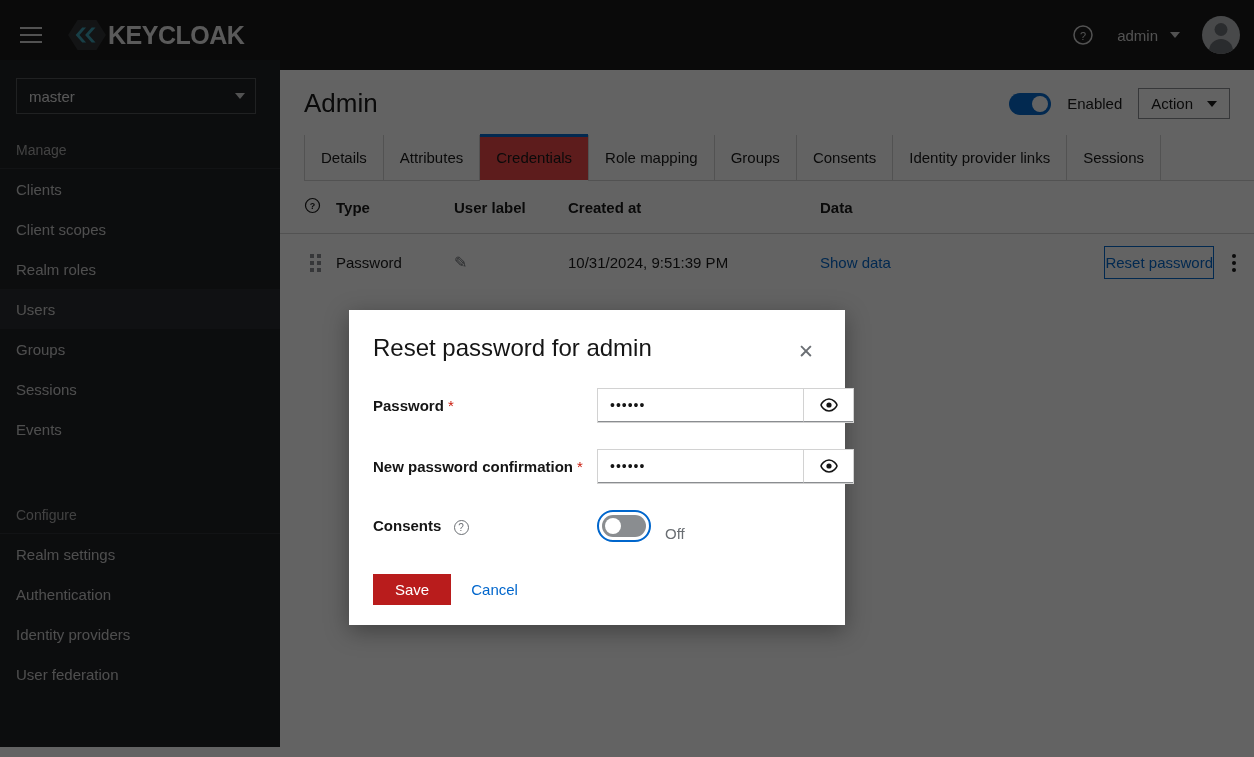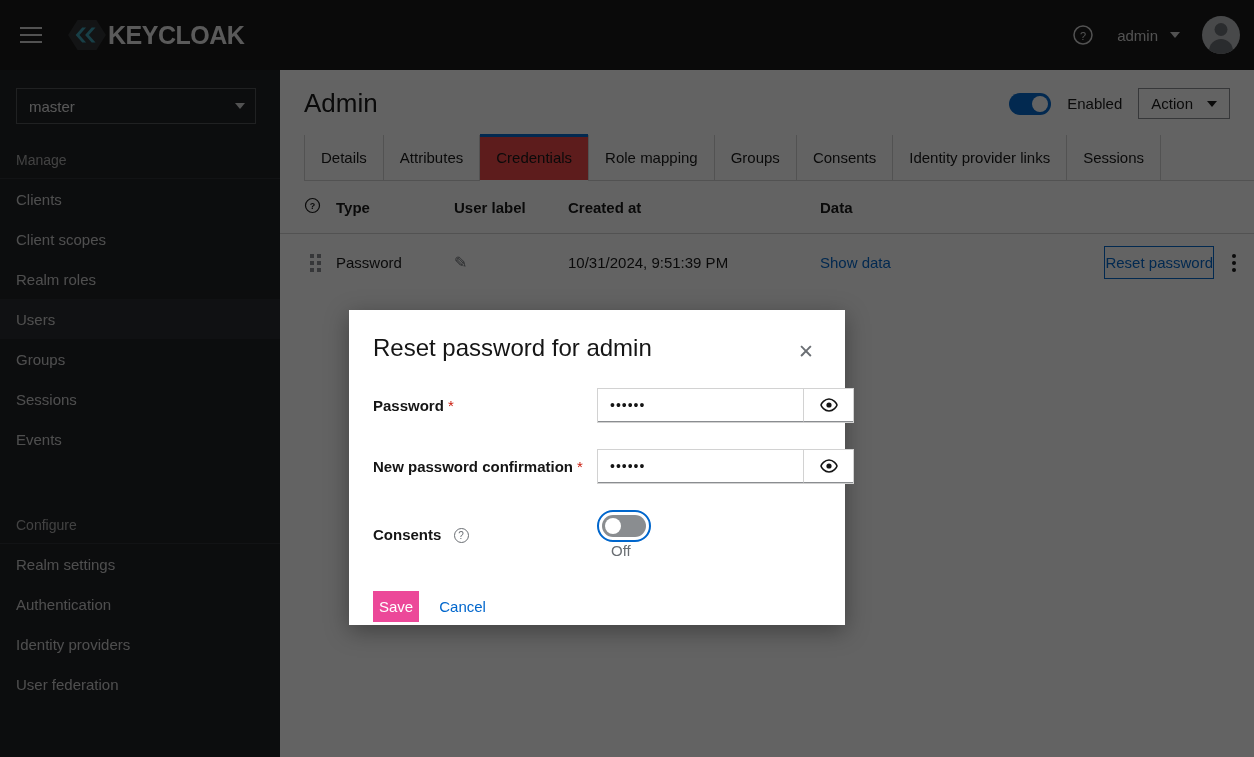--- a/index.html
+++ b/index.html
@@ -47,21 +47,21 @@
     width: 38px; height: 38px; border-radius: 50%; background: #b8bbbe;
     margin-left: 8px; position: relative; overflow: hidden;
   }
   .avatar::before { content:""; position:absolute; left:50%; top:7px; width:13px; height:13px;
     border-radius:50%; background:#6a6e73; transform:translateX(-50%); }
   .avatar::after { content:""; position:absolute; left:50%; top:23px; width:24px; height:18px;
     border-radius:12px 12px 0 0; background:#6a6e73; transform:translateX(-50%); }
 
   
   .sidebar {
-    position: absolute; top: 70px; left: 0; width: 280px; height: 687px;
+    position: absolute; top: 60px; left: 0; width: 280px; height: 687px;
     background: #1b1d21; padding-top: 18px;
   }
   .realm-select {
     margin: 0 24px 18px 16px; height: 36px; border: 1px solid #4f5255;
     background: #1b1d21; color: #e0e0e0; font-size: 15px;
     display: flex; align-items: center; padding: 0 10px 0 12px; cursor: pointer;
   }
   .realm-select .caret { margin-left: auto; border-top-color: #d2d2d2; }
   .nav-section {
     padding: 10px 0 10px 16px; color: #a8a8a8; font-size: 14px;
@@ -190,21 +190,21 @@
     width: 44px; height: 22px; border-radius: 11px; background: #8a8d90;
     position: relative; cursor: pointer;
   }
   .switch-off .knob {
     position: absolute; top: 3px; left: 3px; width: 16px; height: 16px;
     border-radius: 50%; background: #fff;
   }
   .toggle-text { font-size: 15px; color: #6a6e73; margin-left: 14px; }
   .modal-footer { display: flex; align-items: center; gap: 10px; margin-top: 32px; }
   .btn-save {
-    background: #ec4899; color: #fff; border: none; padding: 7px 6px;
+    background: #b91c1c; color: #fff; border: none; padding: 7px 22px;
     font-size: 15px; cursor: pointer; font-family: inherit;
   }
   .btn-cancel {
     background: none; border: none; color: #06c; font-size: 15px;
     padding: 7px 10px; cursor: pointer; font-family: inherit;
   }
 </style>
 </head>
 <body>
 
@@ -377,21 +377,21 @@
         </svg>
       </button>
     </div>
   </div>
 
   <div class="form-row">
     <div class="form-label">
       <span>Consents</span>
       <span class="help-circle">?</span>
     </div>
-    <div style="display:flex; align-items:flex-start;flex-direction:column;">
+    <div style="display:flex; align-items:flex-end;">
       <div class="toggle-focus">
         <div class="switch-off">
           <div class="knob"></div>
         </div>
       </div>
       <span class="toggle-text">Off</span>
     </div>
   </div>
 
   <div class="modal-footer">

